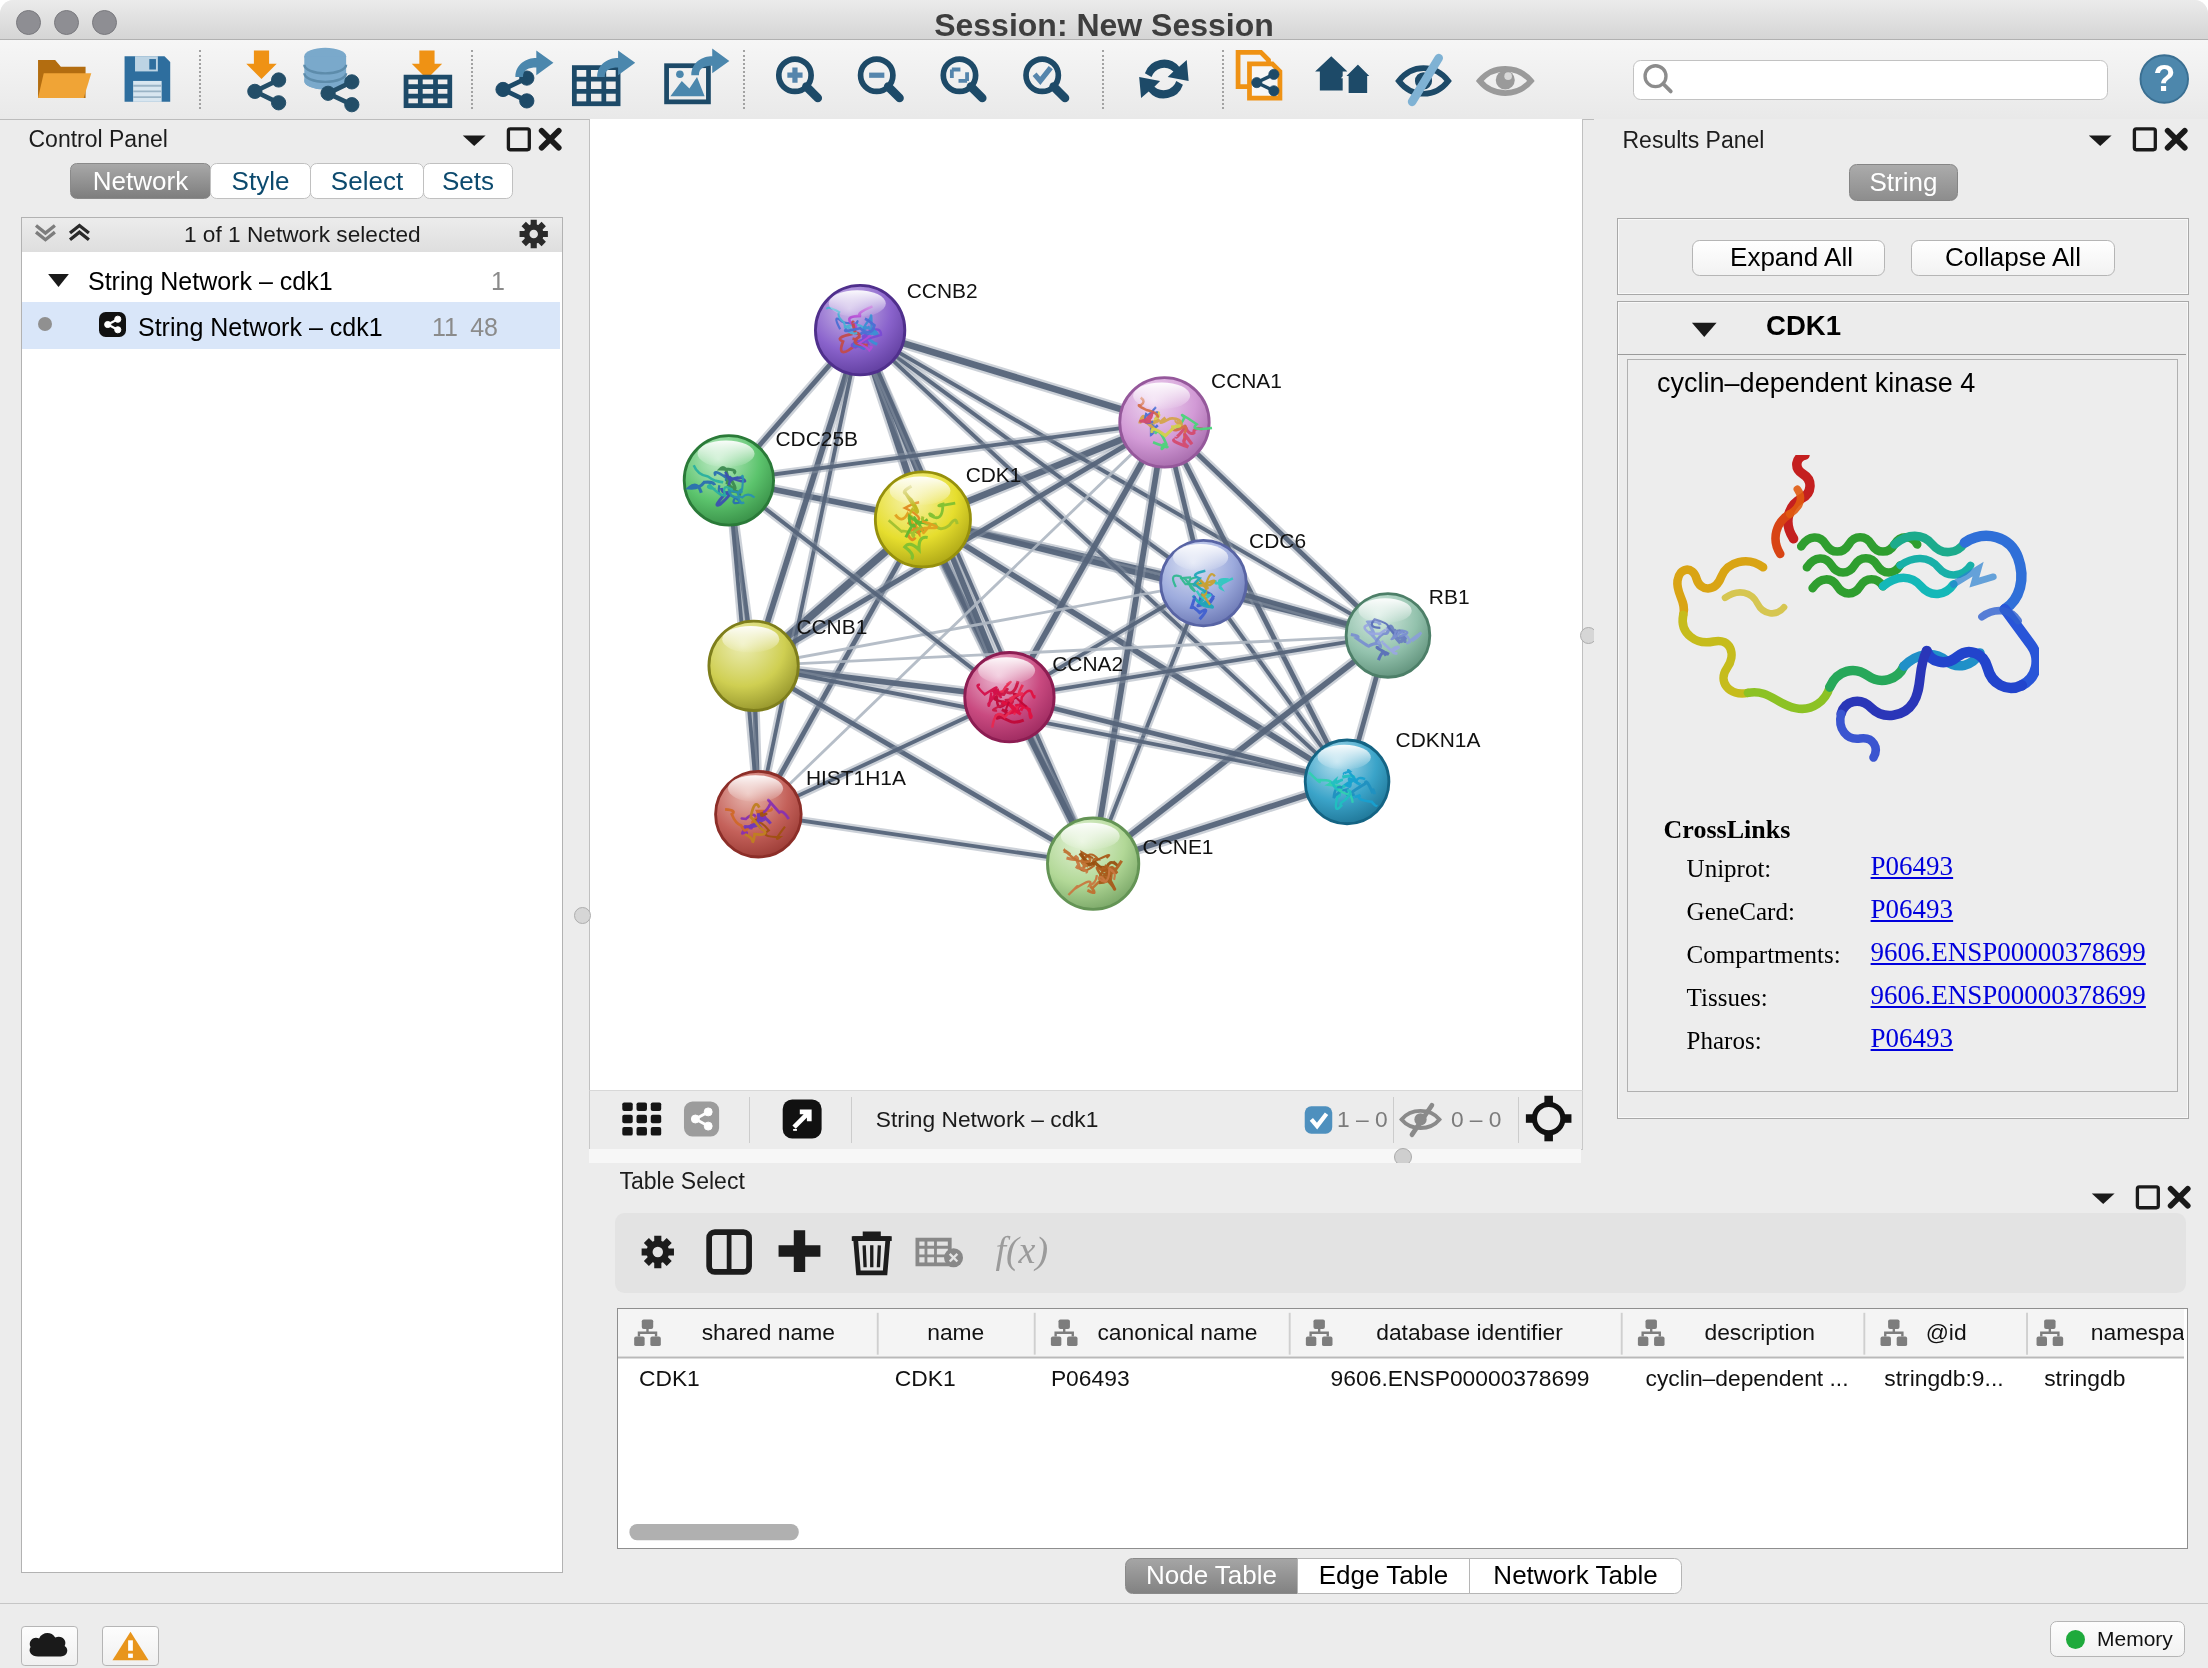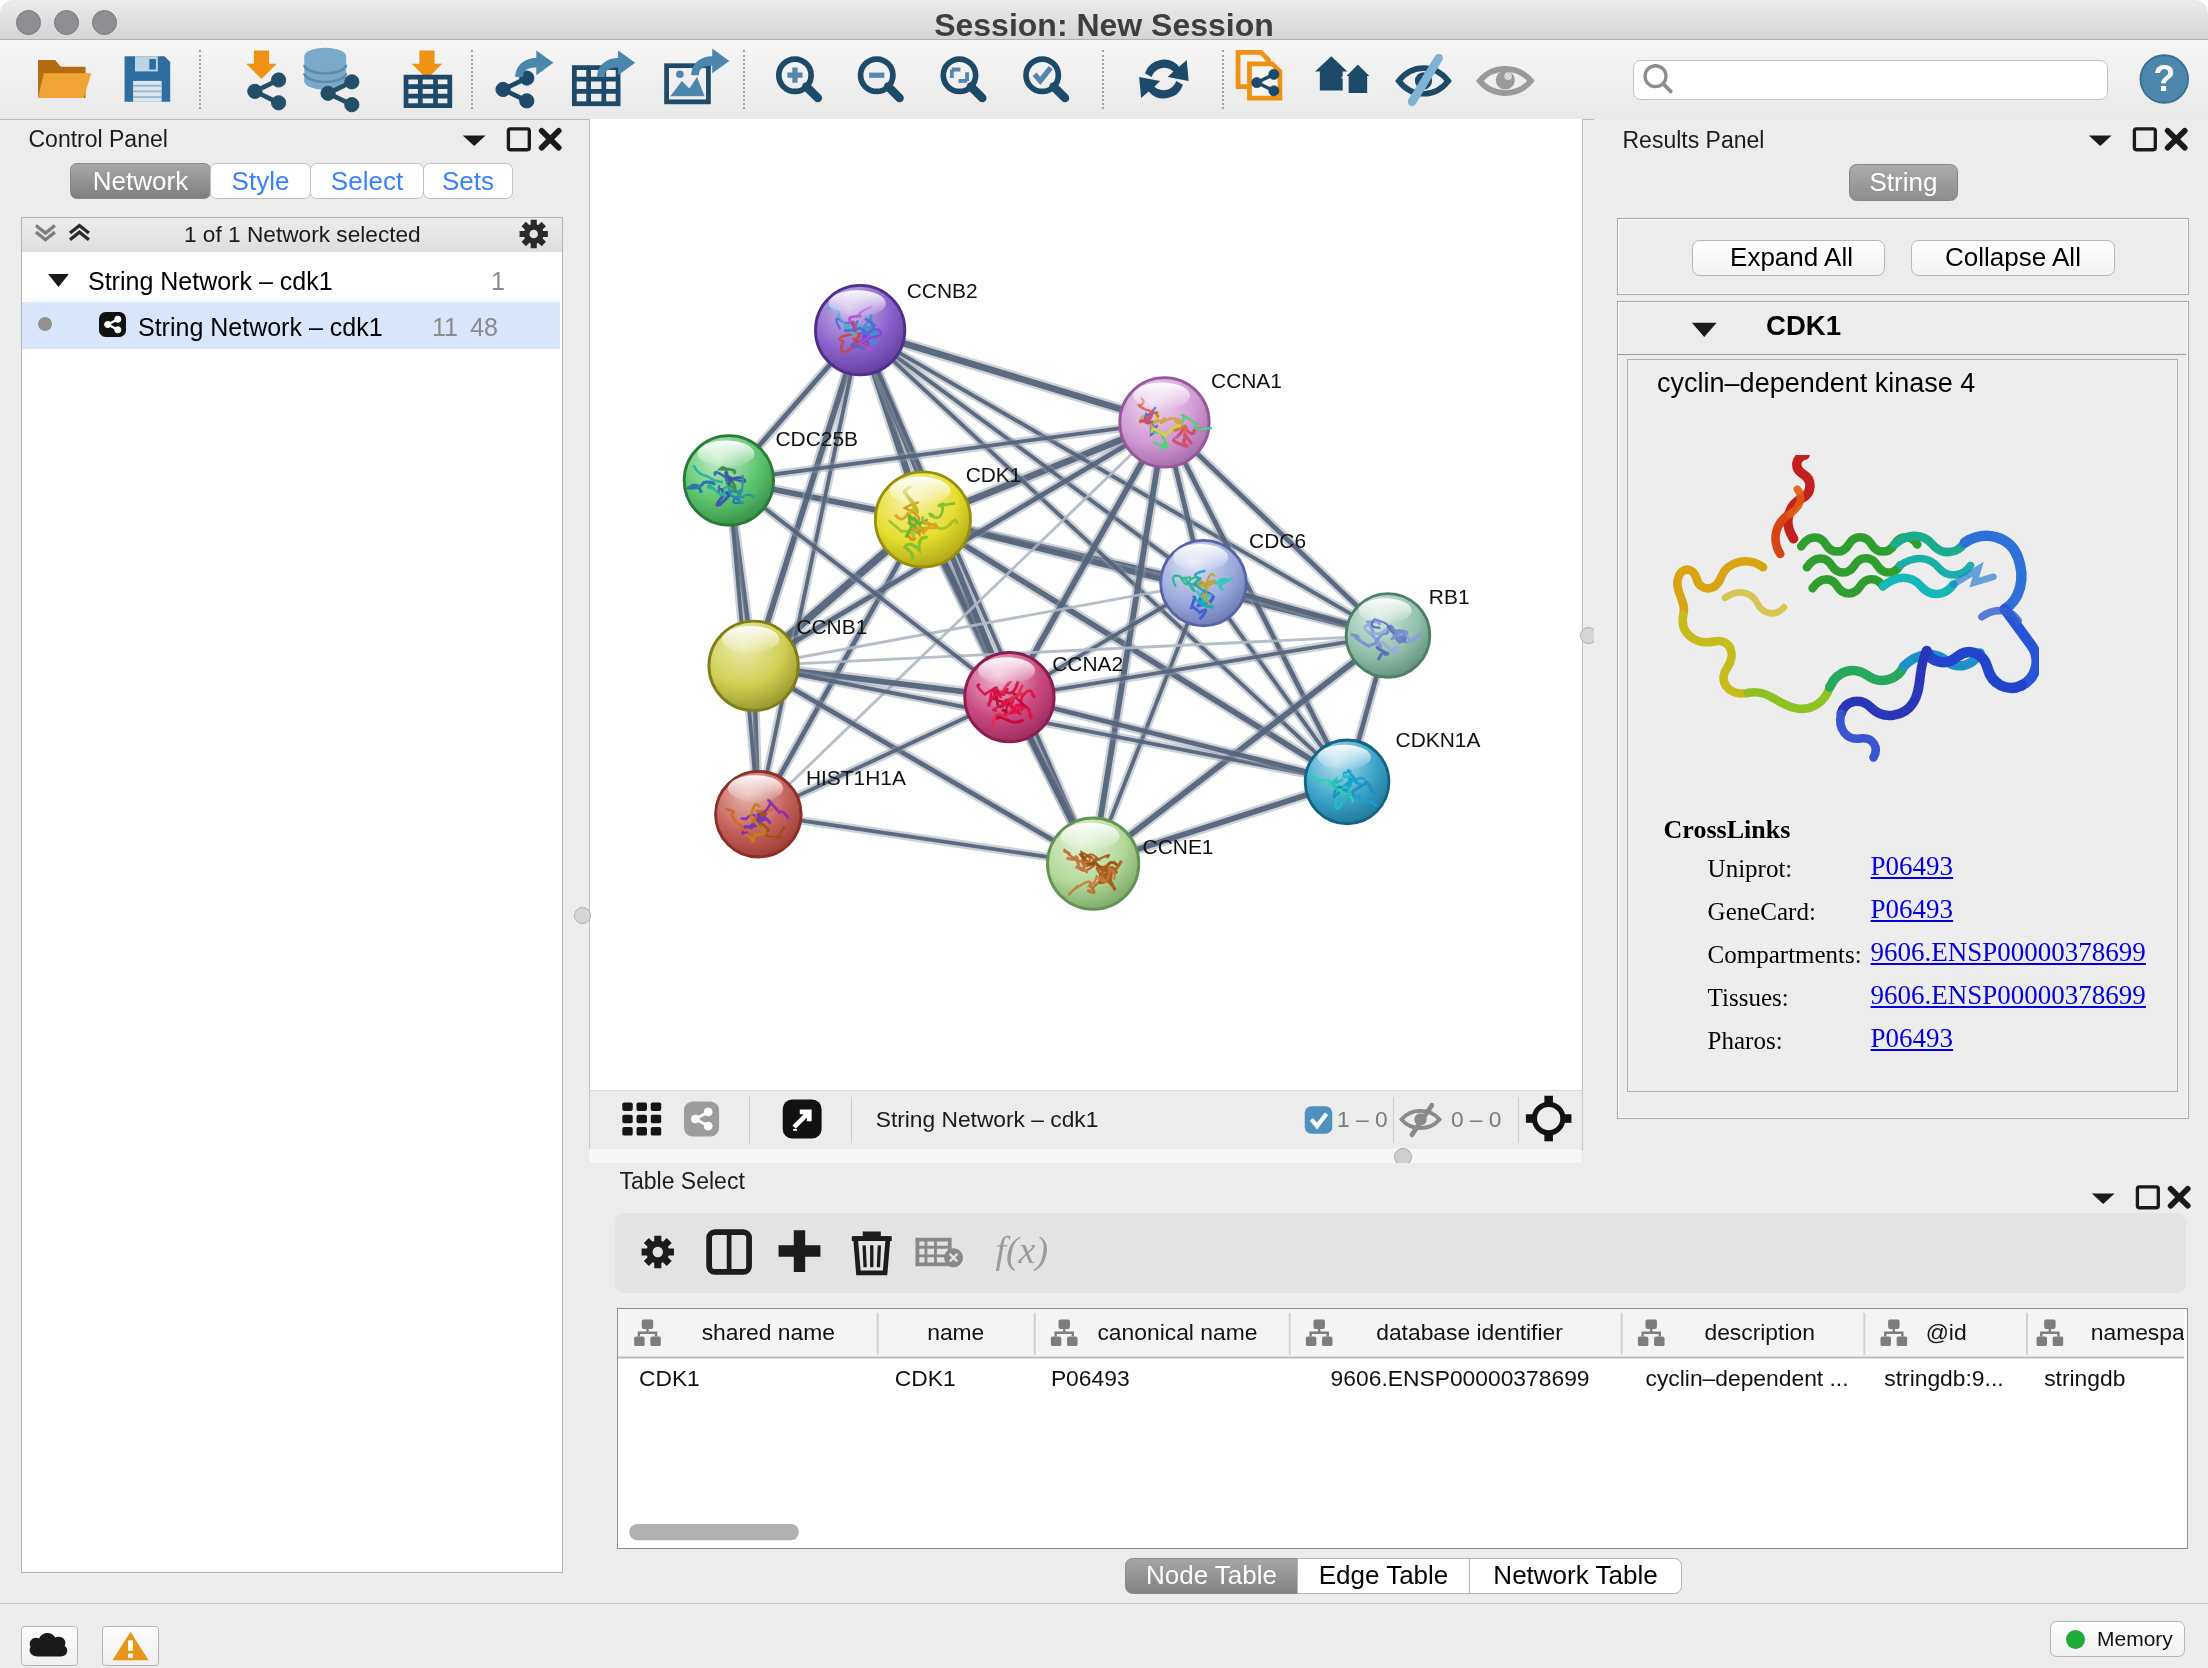--- a/index.html
+++ b/index.html
@@ -11,21 +11,21 @@
 #wtitle{position:absolute;top:6.7px;left:0;width:2208px;text-align:center;font-size:32px;font-weight:bold;color:#3e3e3e;}
 
 #toolbar{position:absolute;left:0;top:40px;width:2208px;height:79px;background:linear-gradient(#f6f6f6,#e9e9e9);border-bottom:1px solid #bcbcbc;}
 .tdiv{position:absolute;top:9.5px;height:59px;width:0;border-left:2.9px dotted #a2a2a2;}
 #searchbox{position:absolute;left:1633px;top:20px;width:473px;height:38px;background:#fff;border:1.9px solid #c2c2c2;border-radius:7.6px;}
 
 .ptitle{font-size:23px;color:#1c1c1c;}
 
 #cp-title{position:absolute;left:28.5px;top:126px;}
 #cp-tabs{position:absolute;left:70px;top:163px;height:36px;}
-.tab{position:absolute;top:0;height:34px;border:1px solid #c0c0c0;background:#fff;color:#3b82f6;
+.tab{position:absolute;top:0;height:34px;border:1px solid #c0c0c0;background:#fff;color:#0c4a6e;
  font-size:26px;text-align:center;line-height:34px;border-radius:6.7px;}
 .tabsel{background:linear-gradient(#a8a8a8,#7e7e7e);color:#fff;border-color:#8a8a8a;}
 #cp-sub{position:absolute;left:21px;top:217px;width:540px;height:34px;background:linear-gradient(#ececec,#dedede);
  border:1px solid #b2b2b2;}
 #cp-list{position:absolute;left:21px;top:252px;width:540px;height:1320px;background:#fff;border:1px solid #b2b2b2;border-top:none;}
 
 #canvas{position:absolute;left:589px;top:119px;width:992px;height:971px;background:#fff;border-left:1px solid #c0c0c0;border-right:1px solid #c0c0c0;}
 #canvasbar{position:absolute;left:589px;top:1090px;width:992px;height:58px;background:#ececec;border:1px solid #c9c9c9;border-top:1px solid #d8d8d8;}
 .cdiv{position:absolute;top:5.7px;height:46px;width:0;border-left:1.9px solid #cccccc;}
 #splitstrip{position:absolute;left:589px;top:1149px;width:992px;height:14.3px;background:#f7f7f7;}
@@ -719,21 +719,21 @@
      <path d="M312 92 C334 78 360 86 368 108 C376 130 370 152 354 162" stroke="#2f6fd8" stroke-width="11"></path>
      <path d="M354 162 L382 200 C392 214 388 234 372 242" stroke="#2855d8" stroke-width="11"></path>
      <path d="M372 242 C356 250 340 240 336 224 C332 208 316 202 304 212 C292 222 276 218 272 206" stroke="#2244cc" stroke-width="11"></path>
      <path d="M272 206 C262 224 268 244 258 260 C248 276 226 278 214 266 C202 254 186 258 182 272" stroke="#2a36b8" stroke-width="10"></path>
      <path d="M182 272 C178 288 188 300 202 298 C216 296 222 308 216 318" stroke="#3a55d0" stroke-width="9"></path>
      <path d="M330 170 C344 160 360 162 368 174" stroke="#3060d0" stroke-width="8" opacity="0.8"></path>
      <path d="M300 136 L326 120 L322 134 L342 128" stroke="#2a80d0" stroke-width="7" opacity="0.7"></path>
     </g>
    </svg>
    <div class="abs" style="left:36px;top:455px;font-family:'Liberation Serif',serif;font-size:26px;font-weight:bold;color:#000;">CrossLinks</div>
-   <div class="abs" style="left:59px;top:487px;font-family:'Liberation Serif',serif;font-size:25px;color:#000;line-height:43px;margin-left:21px;">
+   <div class="abs" style="left:59px;top:487px;font-family:'Liberation Serif',serif;font-size:25px;color:#000;line-height:43px;">
     Uniprot:<br>GeneCard:<br>Compartments:<br>Tissues:<br>Pharos:</div>
    <div class="abs" style="left:243px;top:485px;font-family:'Liberation Serif',serif;font-size:27px;color:#0000dd;line-height:43px;text-decoration:underline;">
     P06493<br>P06493<br>9606.ENSP00000378699<br>9606.ENSP00000378699<br>P06493</div>
   </div>
  </div>
 </div>
 
 <div id="tp">
  <div class="abs ptitle" style="left:29.5px;top:4.8px;">Table Select</div>
  <svg class="abs" style="left:1498px;top:21px;" width="114" height="28.5" viewBox="0 0 120 30">

